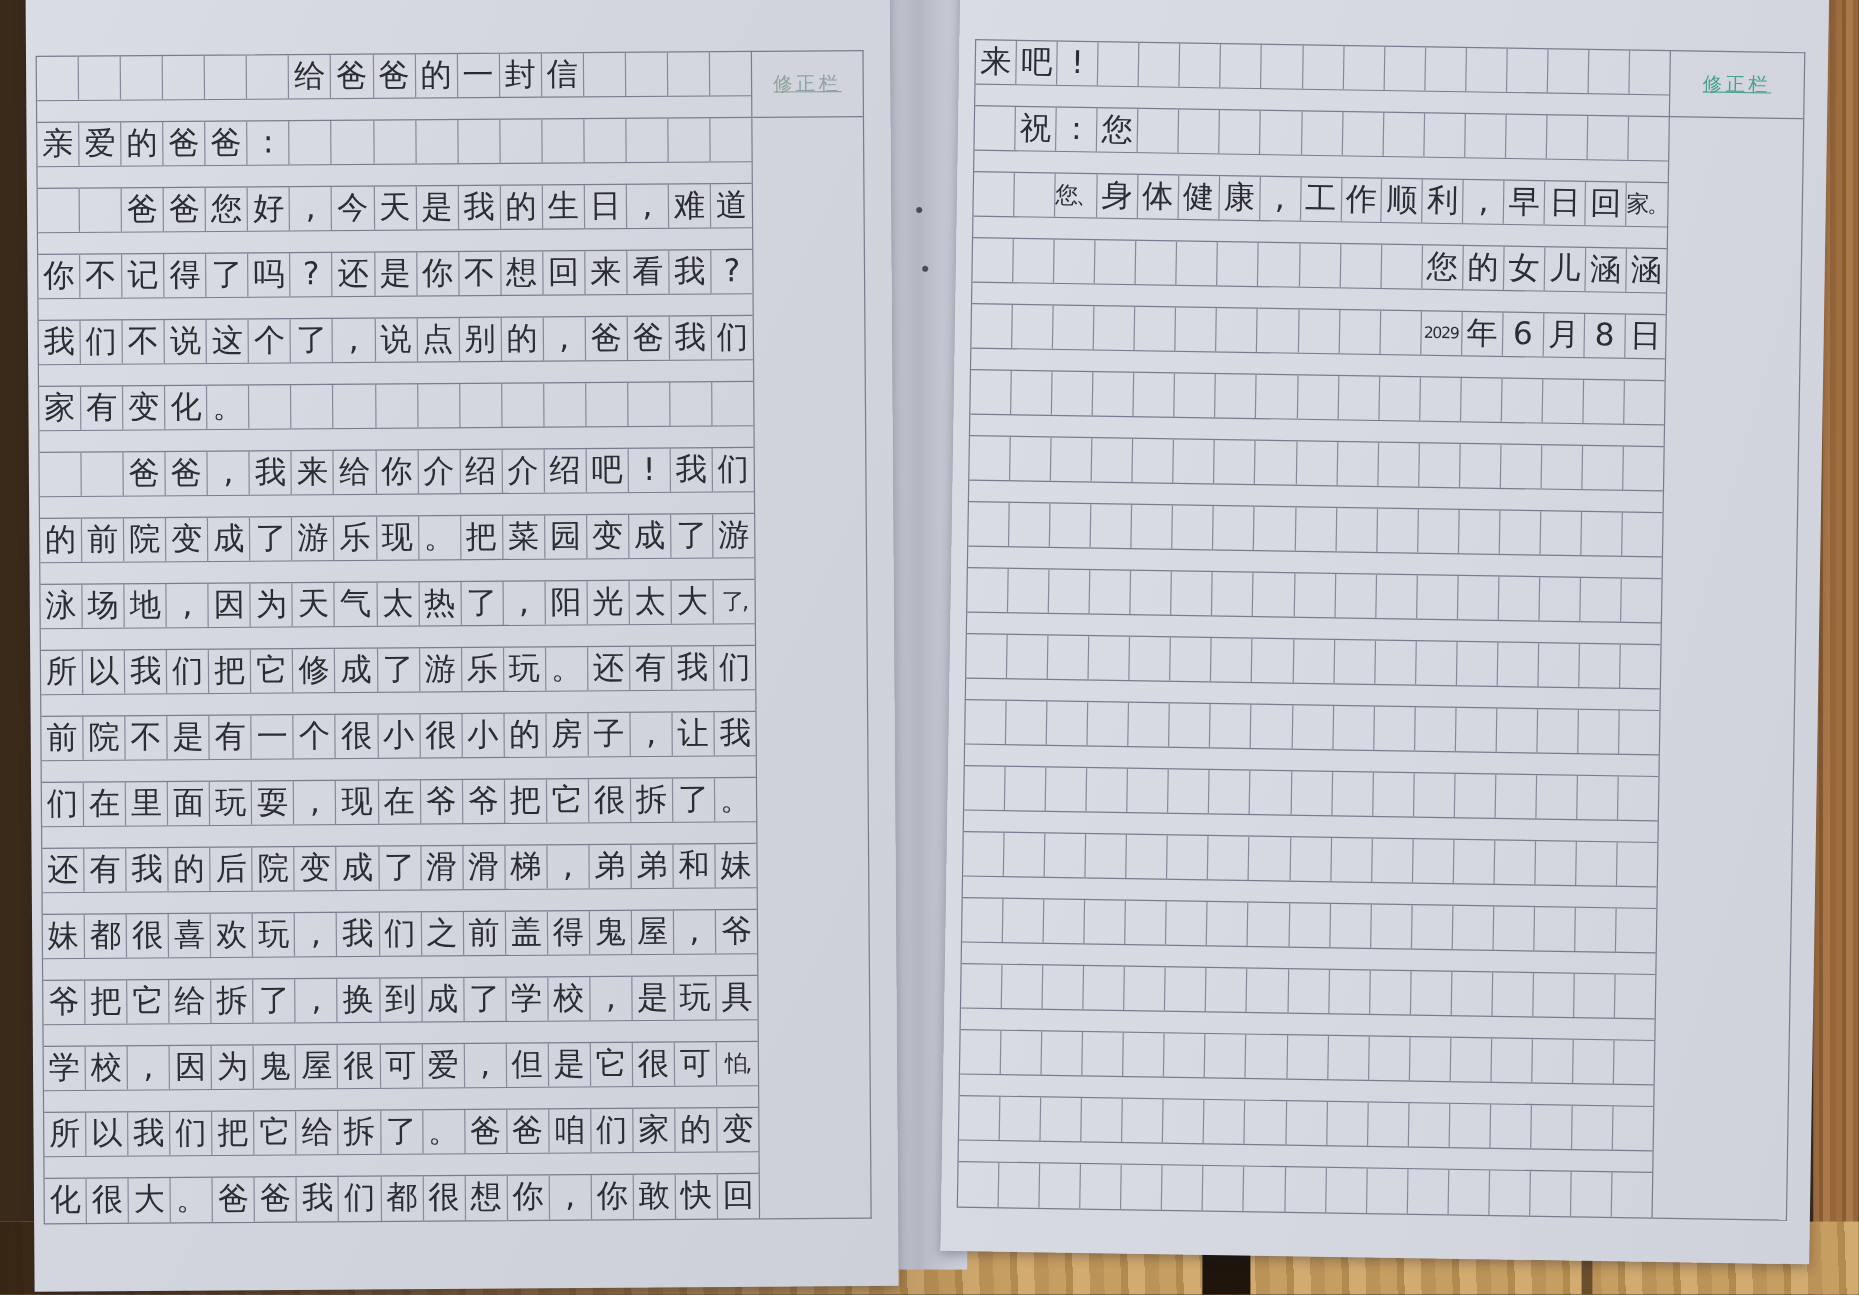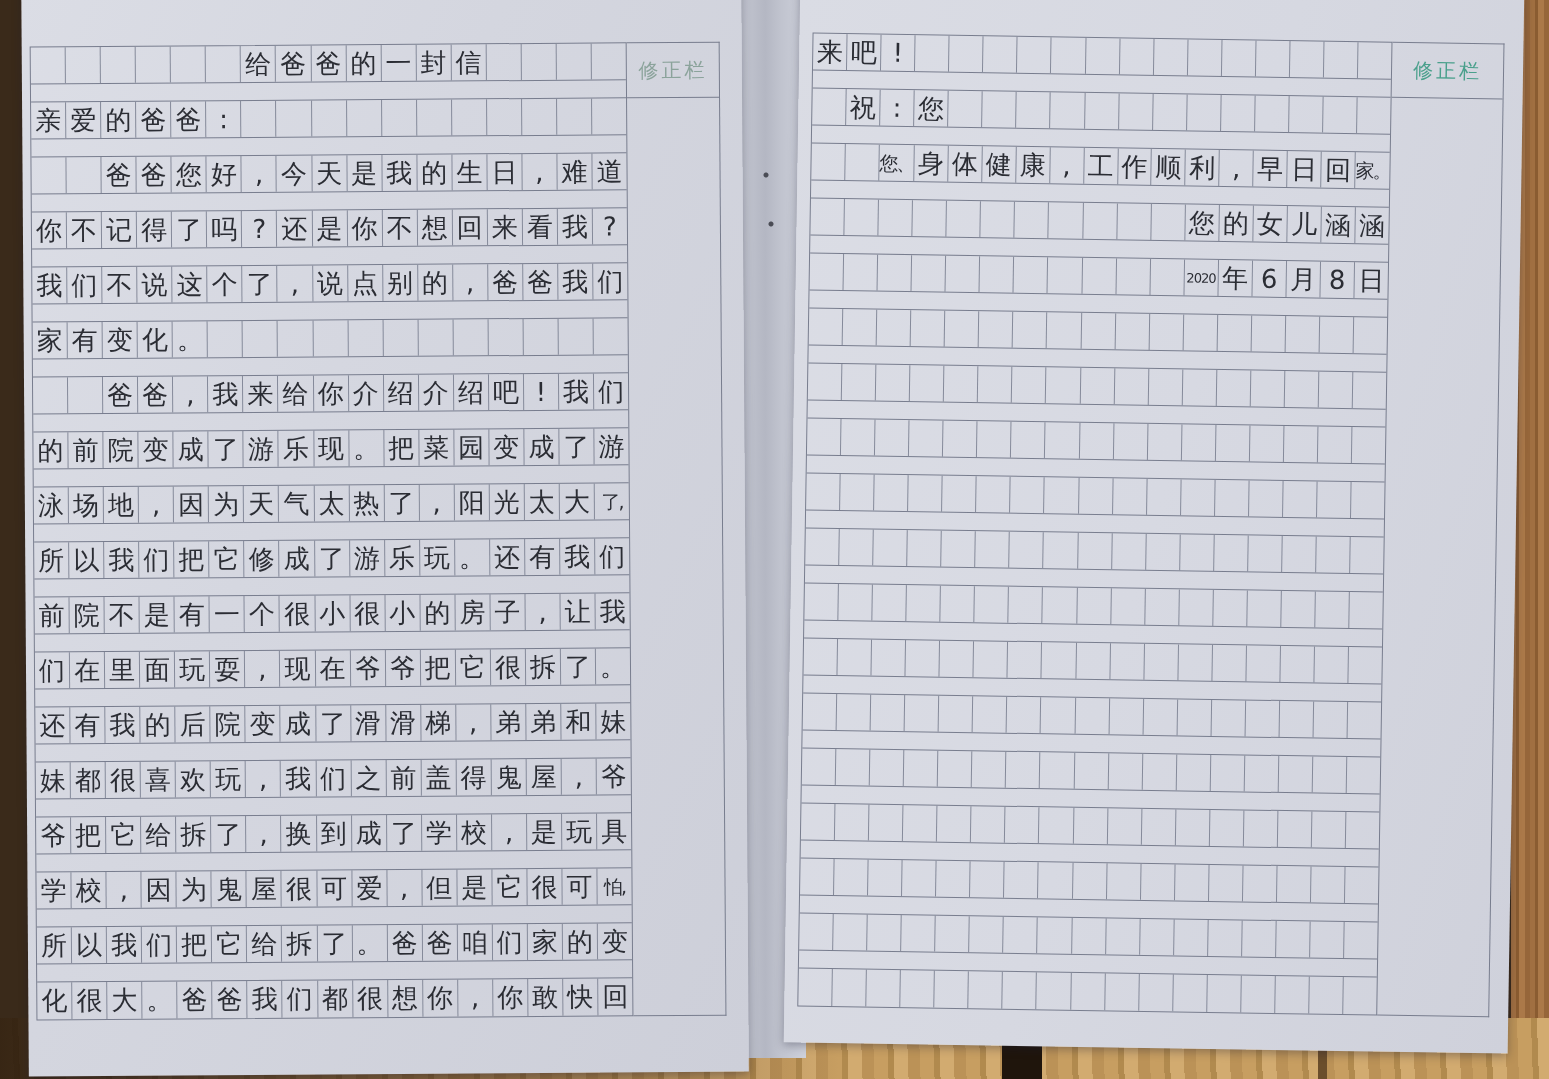--- a/index.html
+++ b/index.html
@@ -47,21 +47,21 @@
   .hw{font-size:26px;line-height:37px;color:#2b2d34;white-space:nowrap;
       font-family:"DejaVu Sans","Liberation Sans",sans-serif;}
   .hw.len2{font-size:19px;letter-spacing:-2px;}
   .hw.len4{font-size:13px;letter-spacing:-1px;}
 
   .corr{box-sizing:border-box;border:1px solid #787d8e;border-left:none;}
   .page-left .corr{width:93px;}
   .page-right .corr{width:112px;}
   .corr-head{height:55px;box-sizing:border-box;border-bottom:1px solid #787d8e;
     display:flex;align-items:center;justify-content:center;}
-  .corr-label{font-size:20px;letter-spacing:3px;}
+  .corr-label{font-size:16px;letter-spacing:3px;text-decoration:underline;}
 </style>
 <title>给爸爸的一封信</title></head>
 <body>
 
 <div class="stage">
 
   <div class="wood-right"></div>
   <div class="wood-bottom"></div>
   <div class="wood-dark-left"></div>
   <div class="plank-gap-1"></div>
@@ -1121,21 +1121,21 @@
             <div class="cell"></div>
             <div class="cell"></div>
             <div class="cell"></div>
             <div class="cell"></div>
             <div class="cell"></div>
             <div class="cell"></div>
             <div class="cell"></div>
             <div class="cell"></div>
             <div class="cell"></div>
             <div class="cell">
-              <span class="hw len4">2020</span>
+              <span class="hw len4">2029</span>
             </div>
             <div class="cell">
               <span class="hw">年</span>
             </div>
             <div class="cell">
               <span class="hw">6</span>
             </div>
             <div class="cell">
               <span class="hw">月</span>
             </div>

